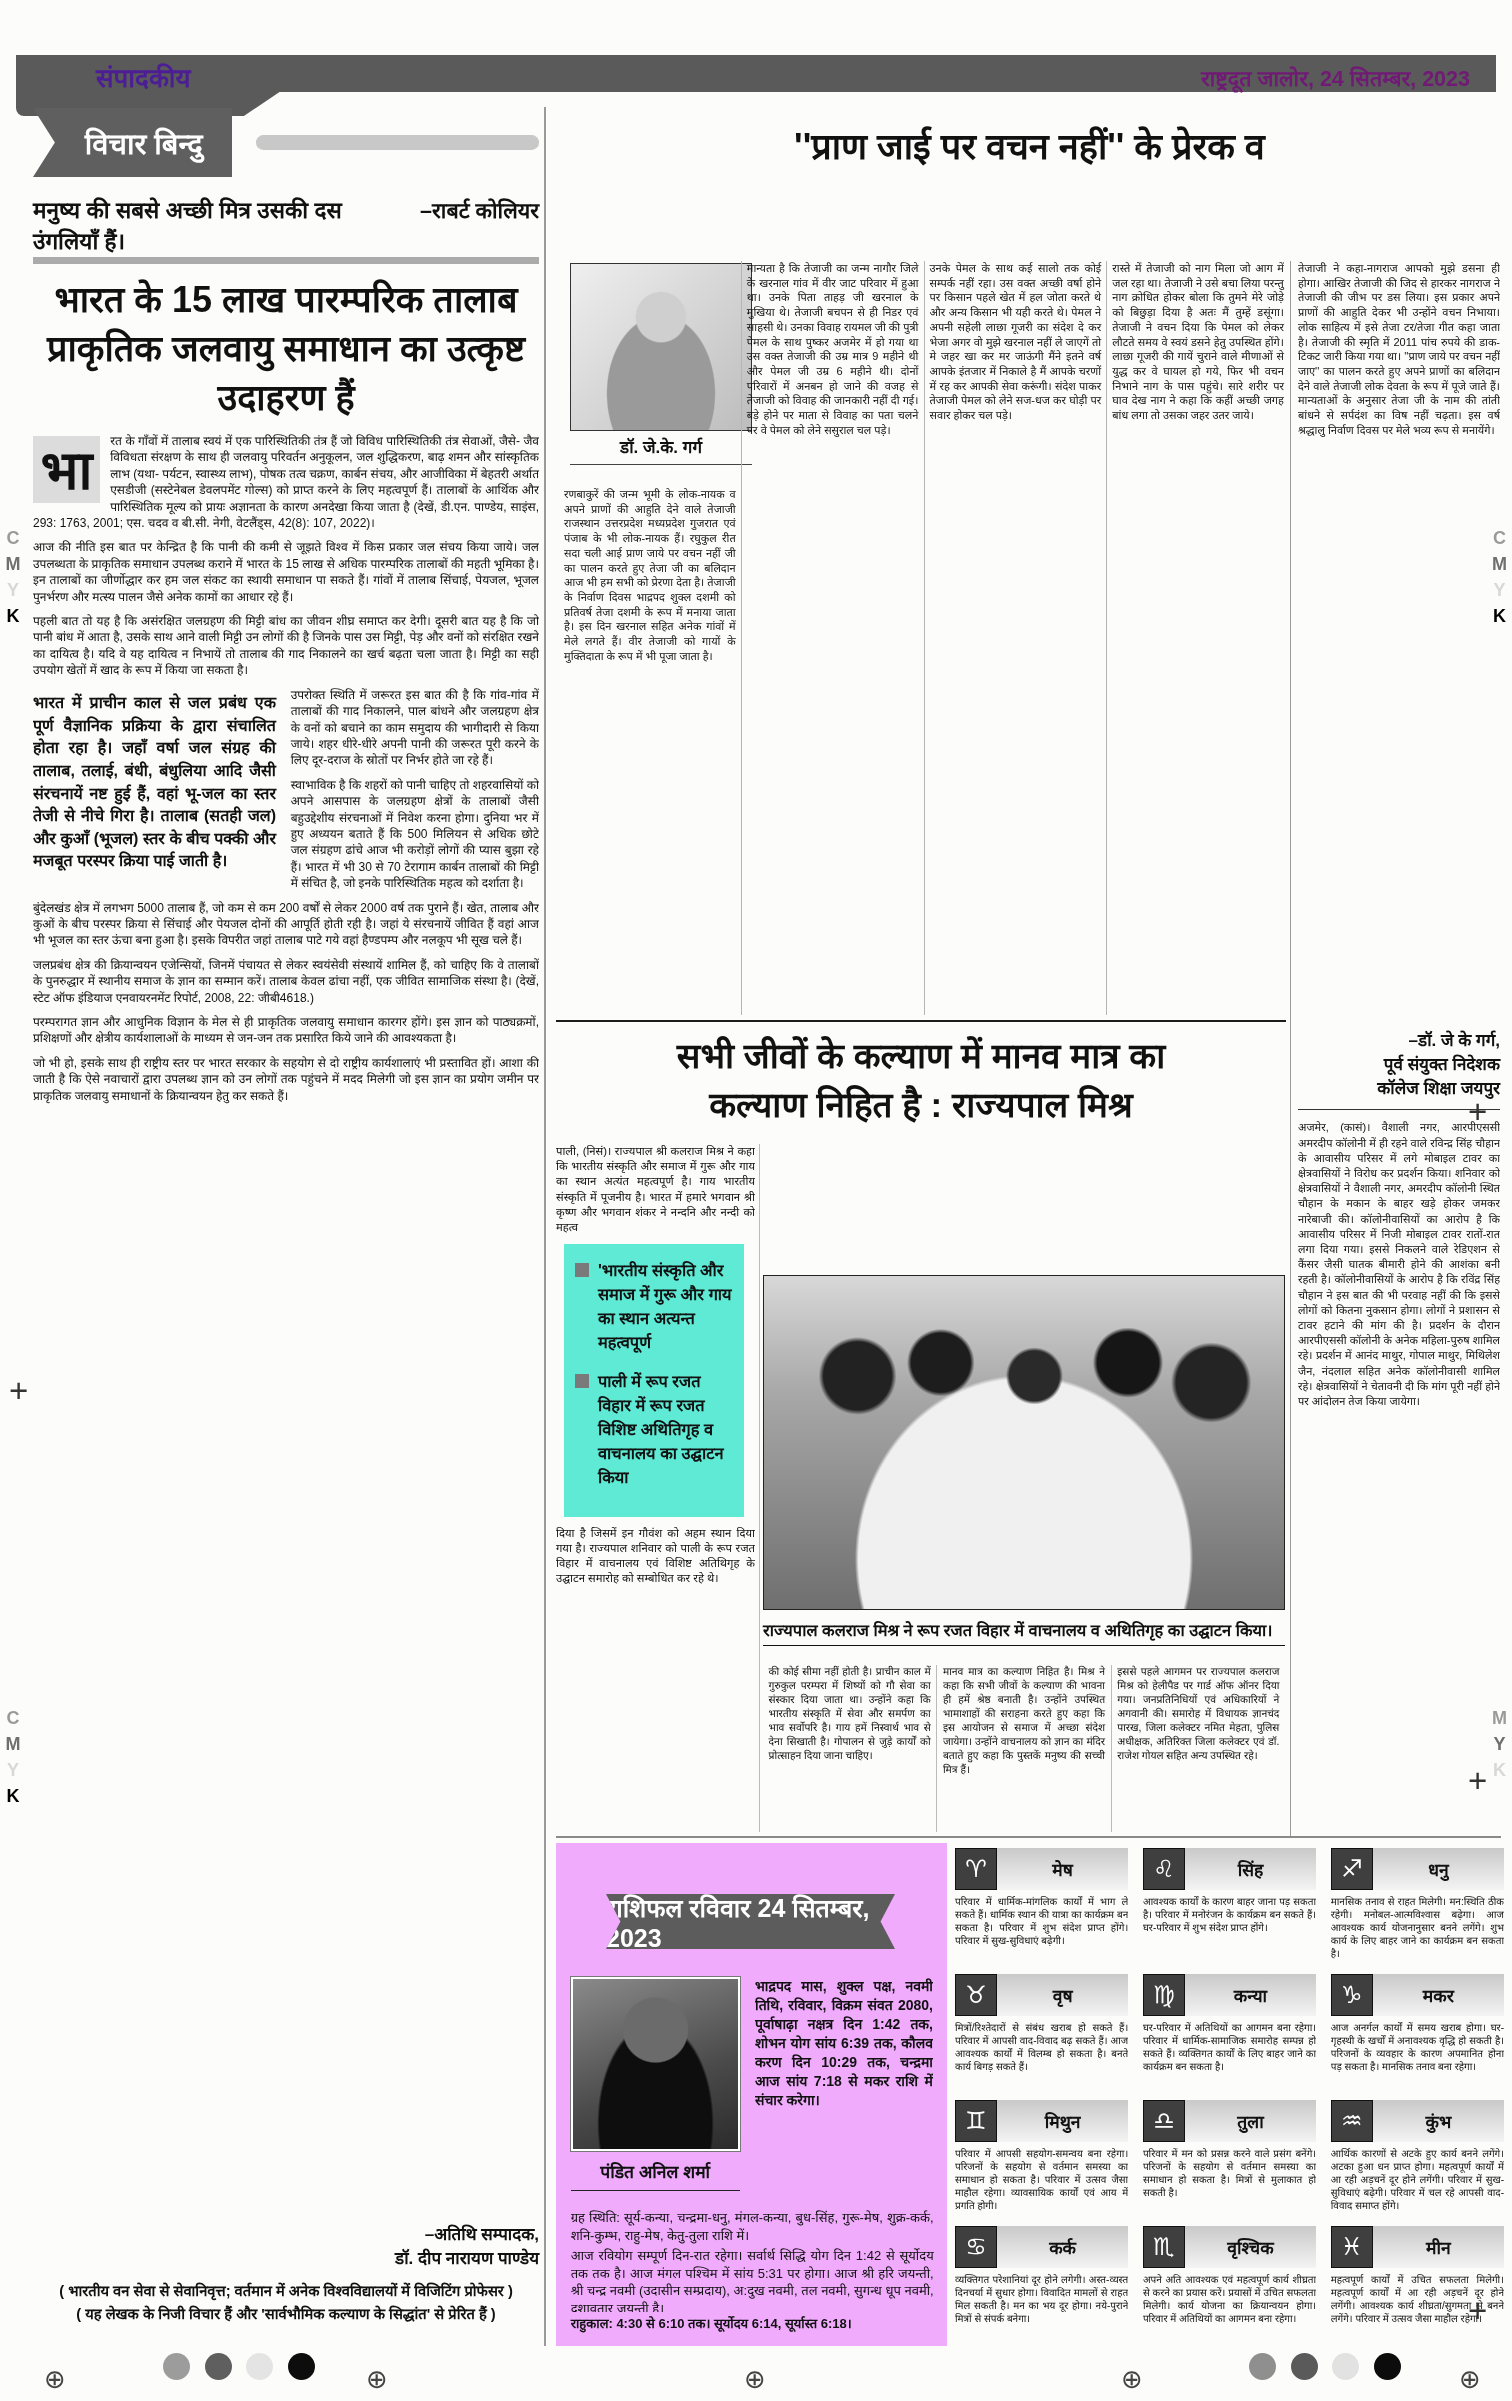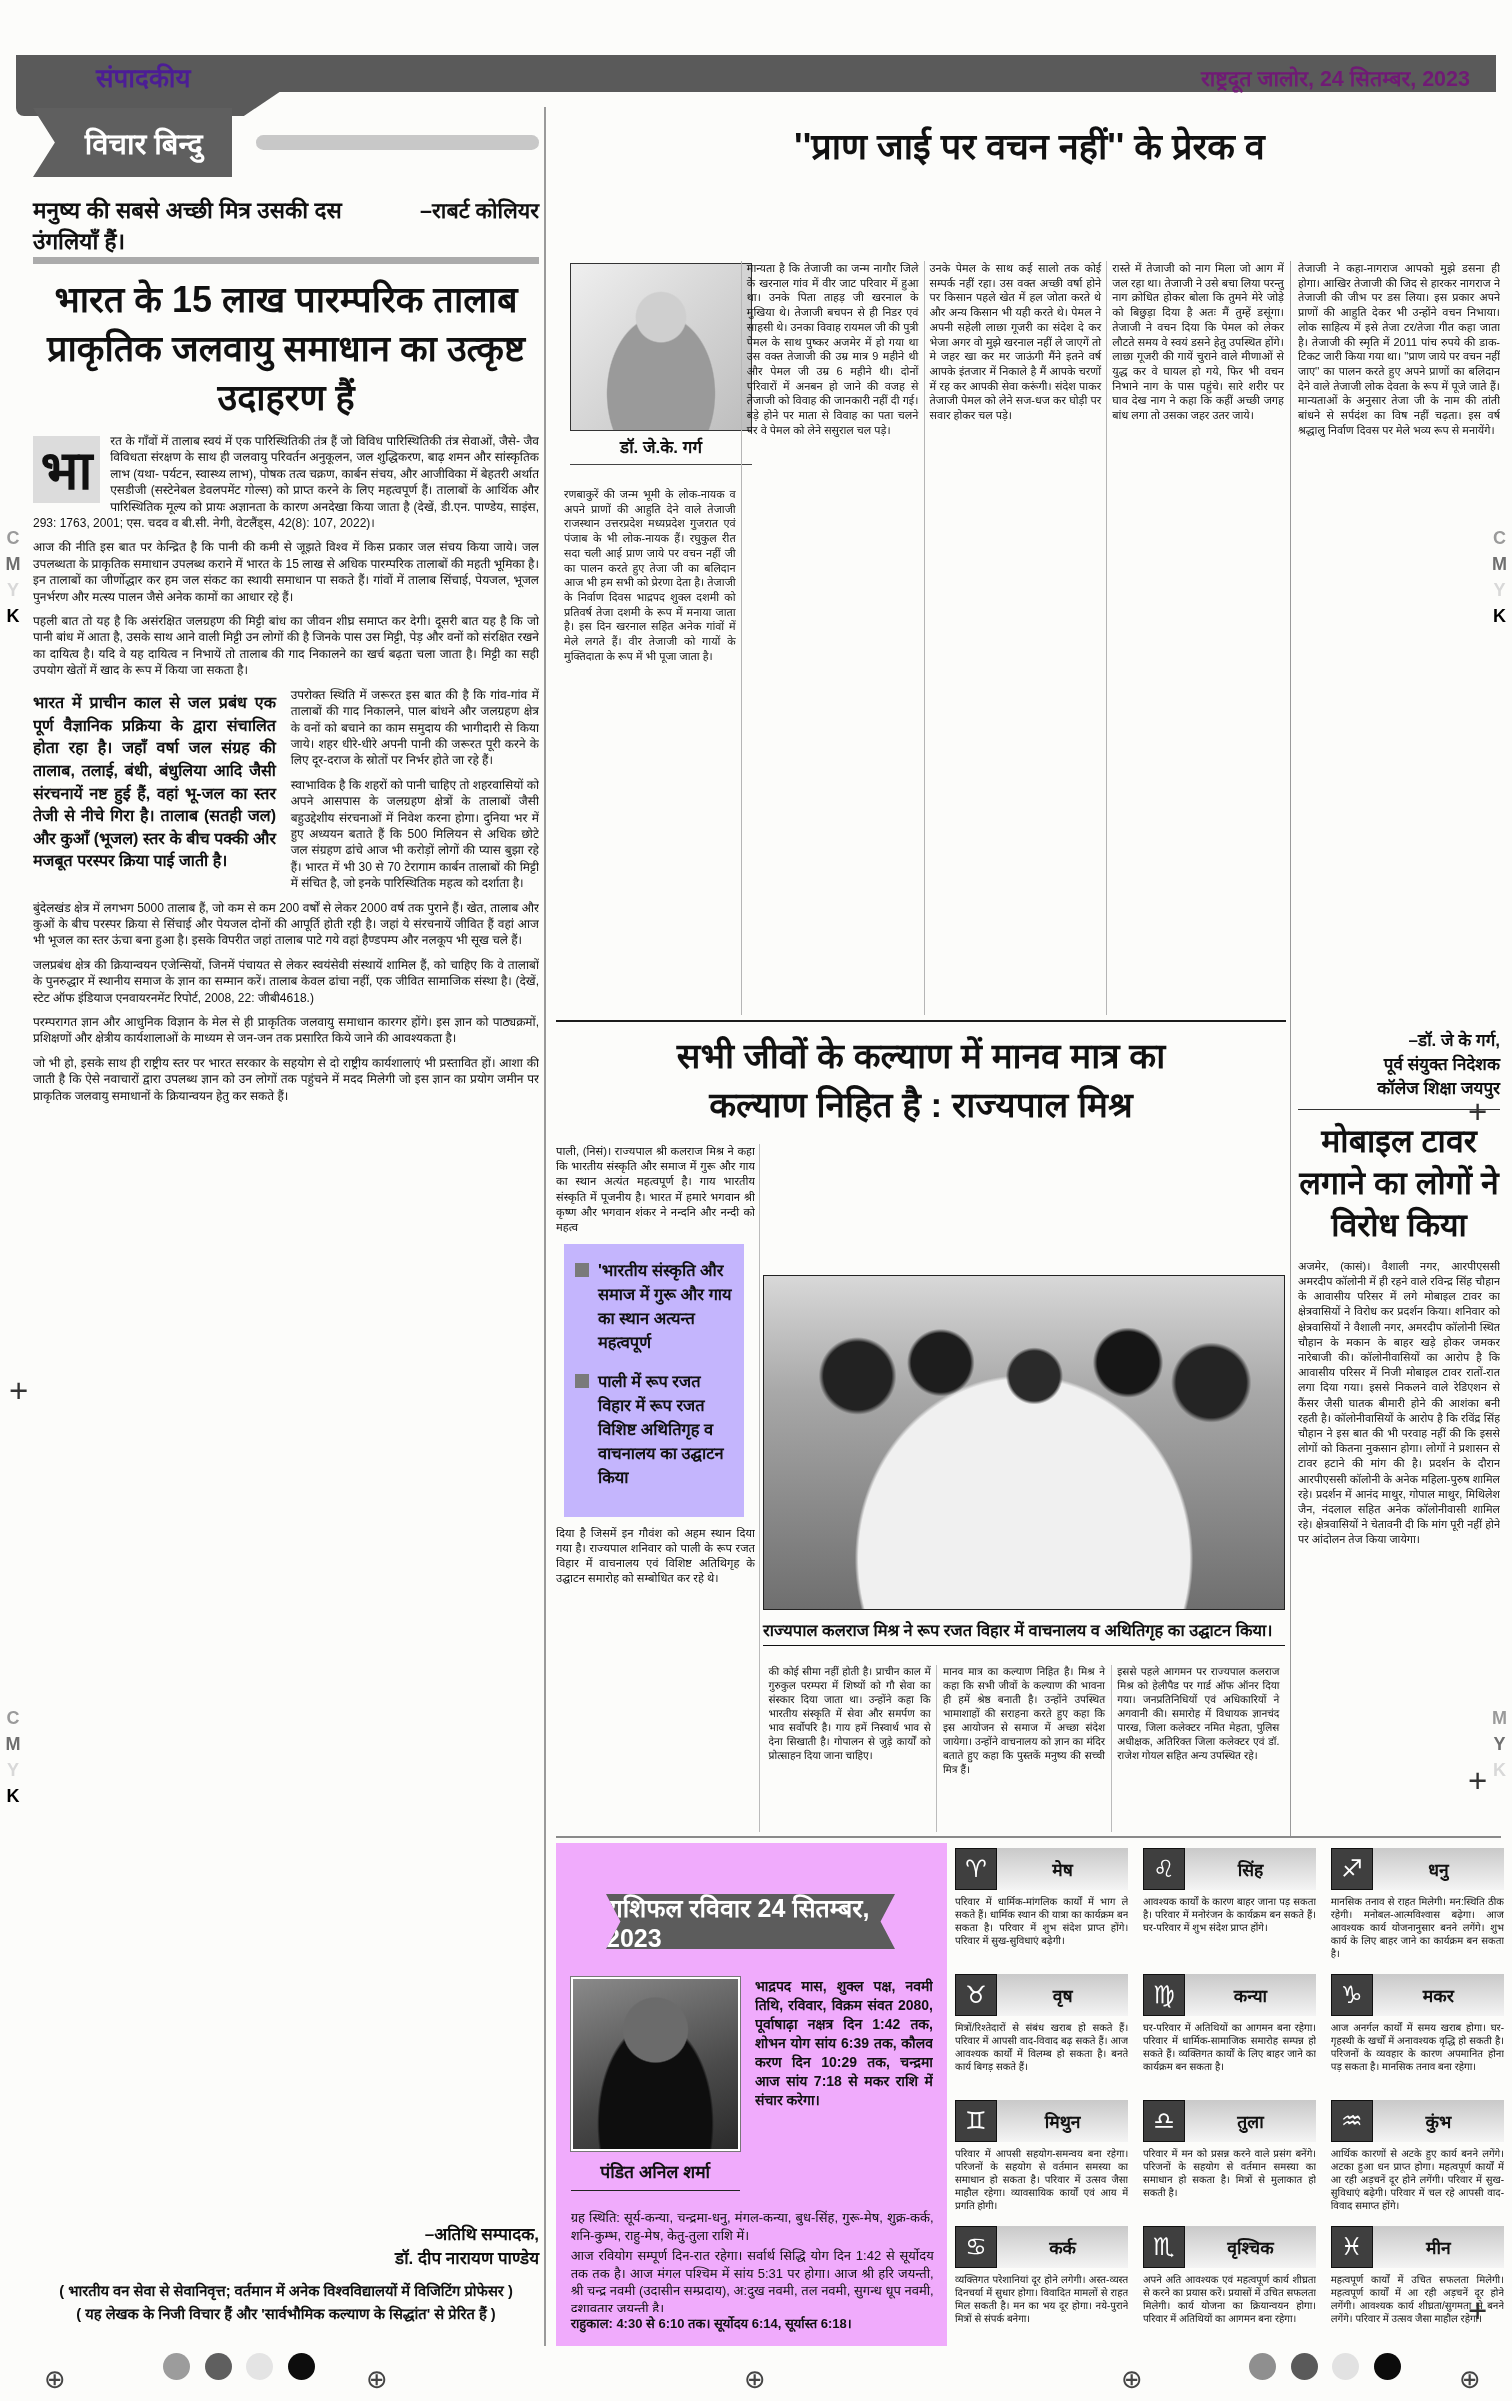--- a/index.html
+++ b/index.html
@@ -60,21 +60,21 @@
   .rstrip-text{height:763px;overflow:hidden;font-size:11px;line-height:14.7px;text-align:justify;}
   .tsign{text-align:right;font-weight:bold;font-size:17px;line-height:24px;margin:4.5px 0 8px 0;}
   .rsep{height:1.7px;background:#333;margin:3.4px 0 10.2px 0;}
   .mthead{text-align:center;font-size:32px;line-height:42px;font-weight:bold;margin-bottom:12.4px;}
   .mtbody{height:565px;overflow:hidden;font-size:11px;line-height:15.2px;text-align:justify;}
   
   .ghead{position:absolute;left:556px;top:1031px;width:730px;text-align:center;
          font-size:35px;line-height:49px;font-weight:bold;}
   .gleft{position:absolute;left:556px;top:1144px;width:199px;height:688px;overflow:hidden;
          font-size:11.3px;line-height:15.2px;text-align:justify;}
-  .gbullets{width:180px;background:#c4b5fd;margin:9px 0 9px 8px;padding:13.6px 11.3px;}
+  .gbullets{width:180px;background:#5eead4;margin:9px 0 9px 8px;padding:13.6px 11.3px;}
   .gbullet{display:flex;margin-bottom:14.7px;}
   .gbullet .sq{width:13.6px;height:13.6px;background:#7a7a7a;margin:5.6px 9px 0 0;flex:none;}
   .gbullet .bt{font-size:16.4px;line-height:24px;font-weight:bold;text-align:left;}
   .gvr{position:absolute;left:759px;top:1144px;width:0.6px;height:688px;background:#bbb;}
   .gphoto{position:absolute;left:763px;top:1275px;width:522px;height:335px;border:0.6px solid #222;
           background:
             radial-gradient(circle at 18% 30%, #222 0 7%, transparent 8%),
             radial-gradient(circle at 34% 26%, #1d1d1d 0 7%, transparent 8%),
             radial-gradient(circle at 52% 30%, #2a2a2a 0 7%, transparent 8%),
             radial-gradient(circle at 70% 26%, #161616 0 7%, transparent 8%),
@@ -191,21 +191,20 @@
   <div class="tdivider"></div>
 
   <div class="rstrip">
     <div class="rstrip-text">तेजाजी ने कहा-नागराज आपको मुझे डसना ही होगा। आखिर तेजाजी की जिद से हारकर नागराज ने तेजाजी की जीभ पर डस लिया। इस प्रकार अपने प्राणों की आहुति देकर भी उन्होंने वचन निभाया। लोक साहित्य में इसे तेजा टर/तेजा गीत कहा जाता है। तेजाजी की स्मृति में 2011 पांच रुपये की डाक-टिकट जारी किया गया था। ''प्राण जाये पर वचन नहीं जाए'' का पालन करते हुए अपने प्राणों का बलिदान देने वाले तेजाजी लोक देवता के रूप में पूजे जाते हैं। मान्यताओं के अनुसार तेजा जी के नाम की तांती बांधने से सर्पदंश का विष नहीं चढ़ता। इस वर्ष श्रद्धालु निर्वाण दिवस पर मेले भव्य रूप से मनायेंगे।</div>
     <div class="tsign">
       <div>–डॉ. जे के गर्ग,</div>
       <div>पूर्व संयुक्त निदेशक</div>
       <div>कॉलेज शिक्षा जयपुर</div>
     </div>
     <div class="rsep"></div>
-    <div class="mthead">मोबाइल टावर लगाने का लोगों ने विरोध किया</div>
     <div class="mtbody">अजमेर, (कासं)। वैशाली नगर, आरपीएससी अमरदीप कॉलोनी में ही रहने वाले रविन्द्र सिंह चौहान के आवासीय परिसर में लगे मोबाइल टावर का क्षेत्रवासियों ने विरोध कर प्रदर्शन किया। शनिवार को क्षेत्रवासियों ने वैशाली नगर, अमरदीप कॉलोनी स्थित चौहान के मकान के बाहर खड़े होकर जमकर नारेबाजी की। कॉलोनीवासियों का आरोप है कि आवासीय परिसर में निजी मोबाइल टावर रातों-रात लगा दिया गया। इससे निकलने वाले रेडिएशन से कैंसर जैसी घातक बीमारी होने की आशंका बनी रहती है। कॉलोनीवासियों के आरोप है कि रविंद्र सिंह चौहान ने इस बात की भी परवाह नहीं की कि इससे लोगों को कितना नुकसान होगा। लोगों ने प्रशासन से टावर हटाने की मांग की है। प्रदर्शन के दौरान आरपीएससी कॉलोनी के अनेक महिला-पुरुष शामिल रहे। प्रदर्शन में आनंद माथुर, गोपाल माथुर, मिथिलेश जैन, नंदलाल सहित अनेक कॉलोनीवासी शामिल रहे। क्षेत्रवासियों ने चेतावनी दी कि मांग पूरी नहीं होने पर आंदोलन तेज किया जायेगा।</div>
   </div>
 
   <div class="ghead">
     <div>सभी जीवों के कल्याण में मानव मात्र का</div>
     <div>कल्याण निहित है : राज्यपाल मिश्र</div>
   </div>
   <div class="gleft">
     <span>पाली, (निसं)। राज्यपाल श्री कलराज मिश्र ने कहा कि भारतीय संस्कृति और समाज में गुरू और गाय का स्थान अत्यंत महत्वपूर्ण है। गाय भारतीय संस्कृति में पूजनीय है। भारत में हमारे भगवान श्री कृष्ण और भगवान शंकर ने नन्दनि और नन्दी को महत्व</span>
     <div class="gbullets">

